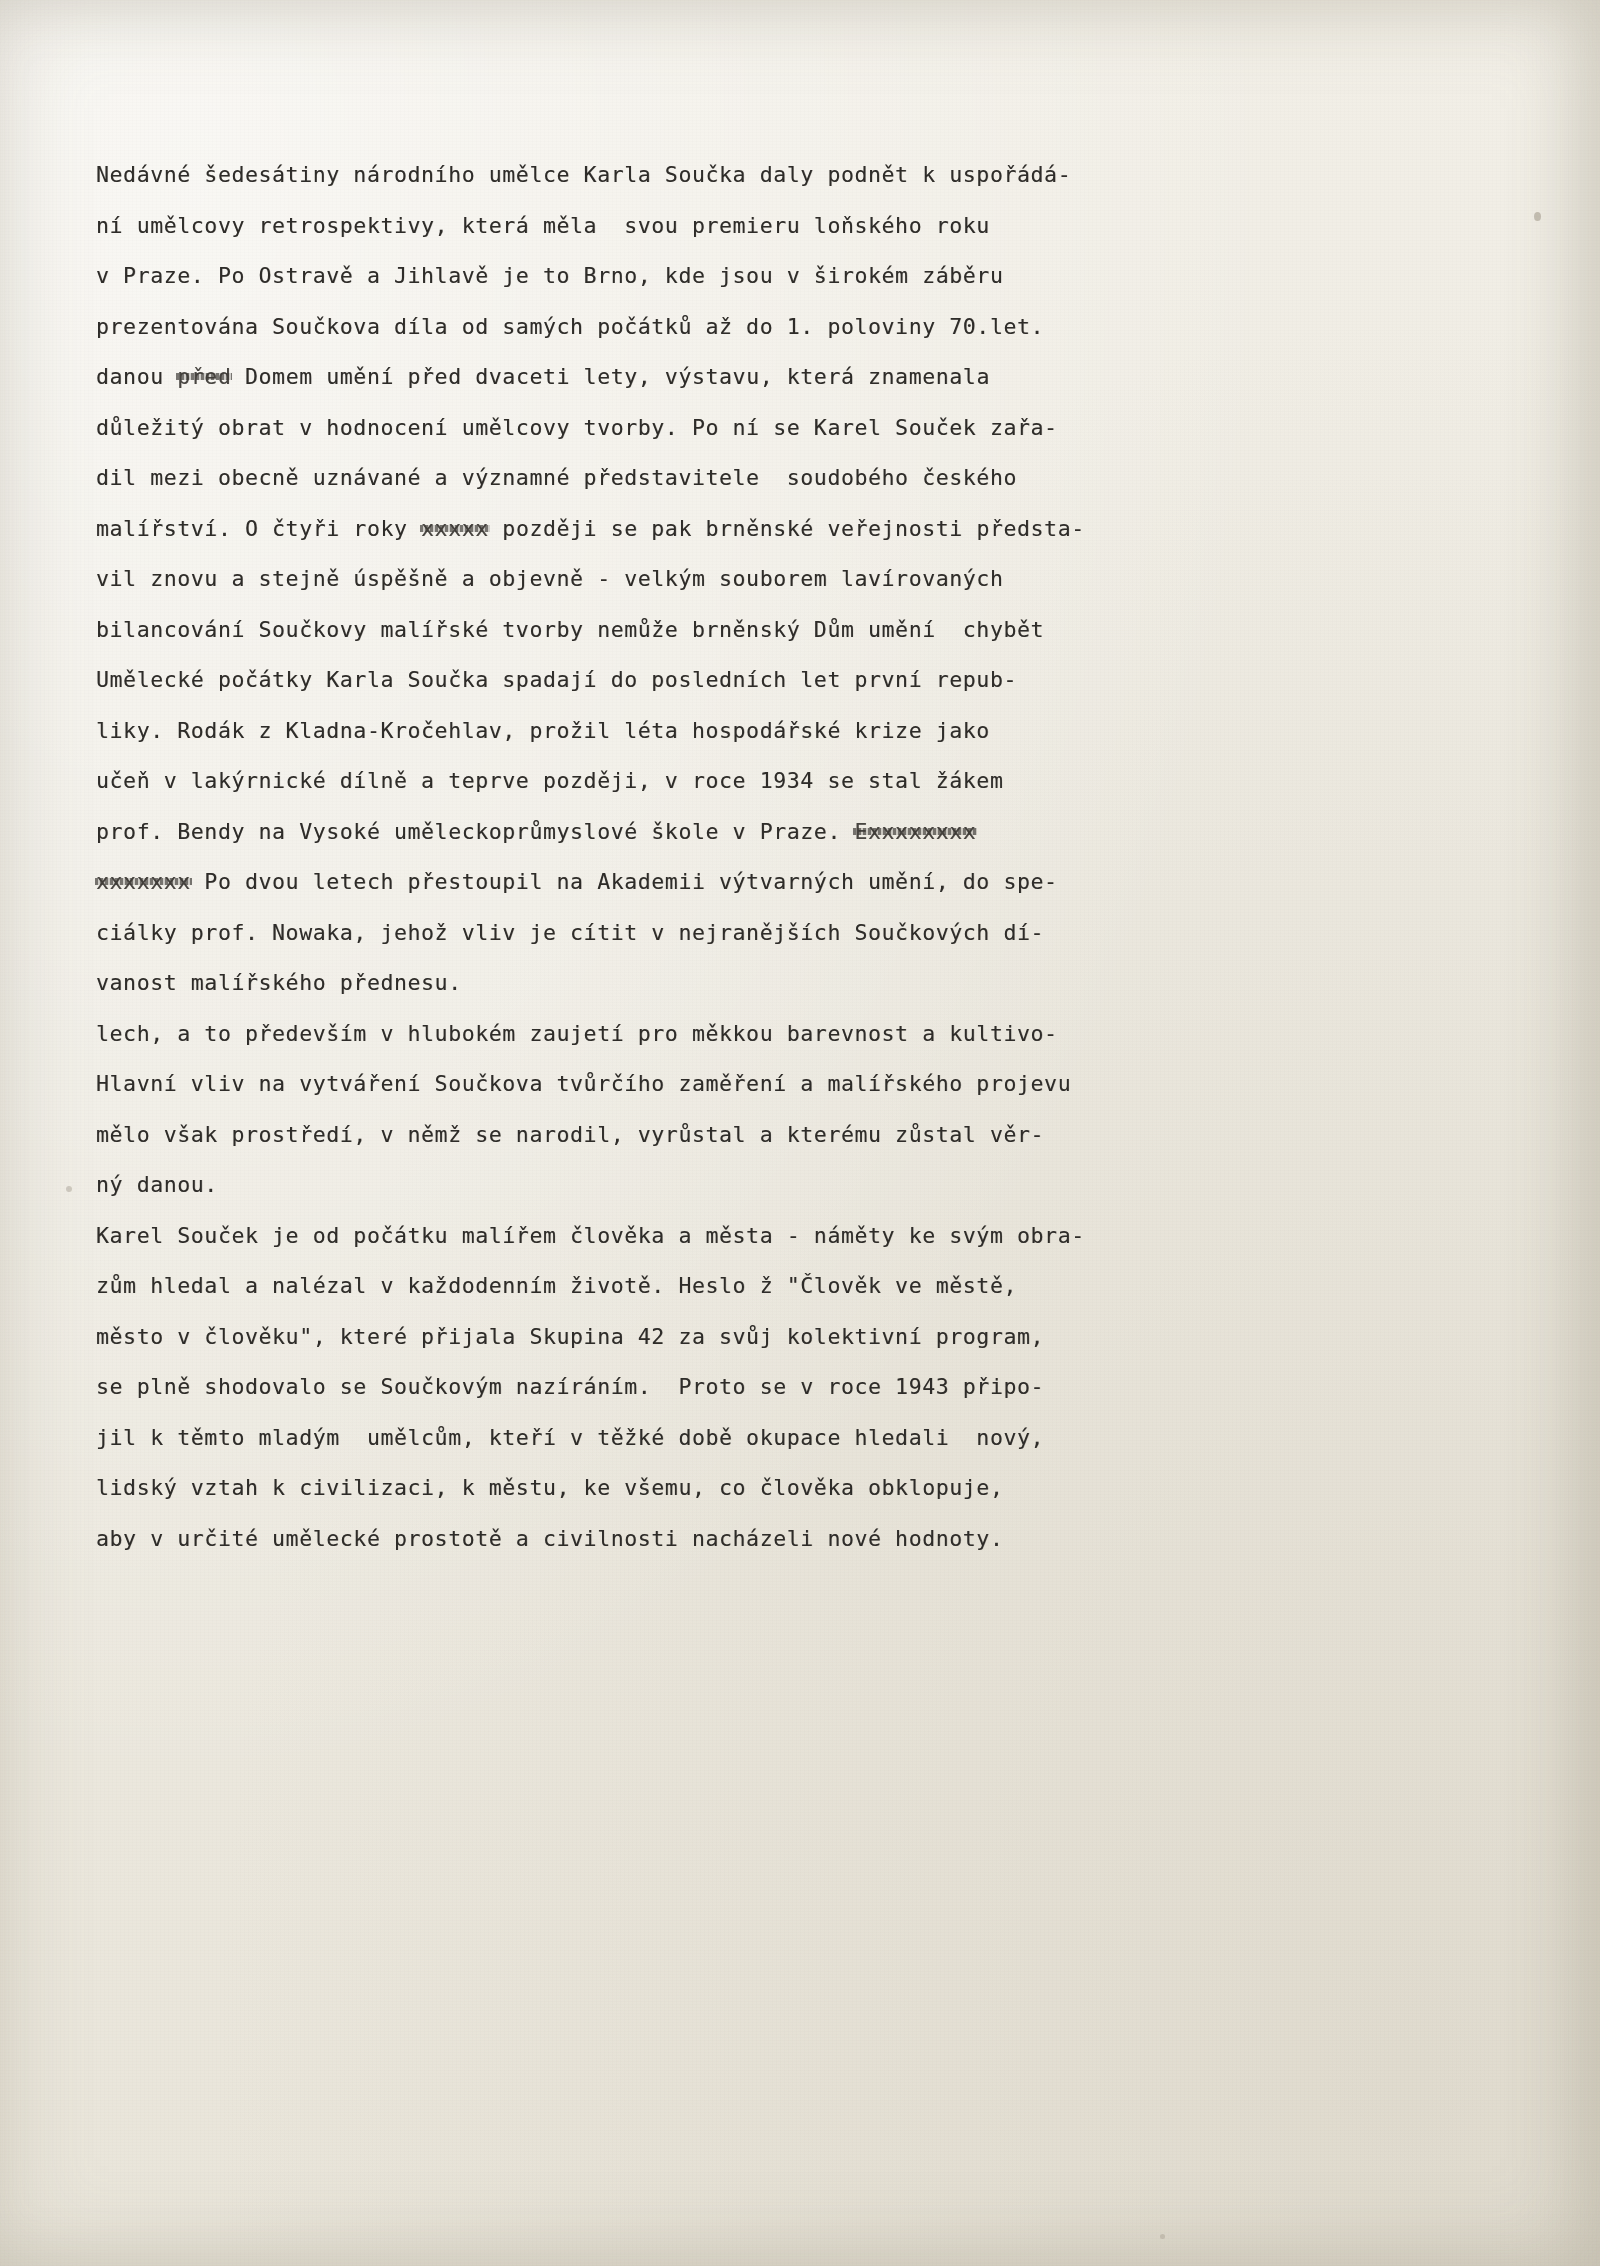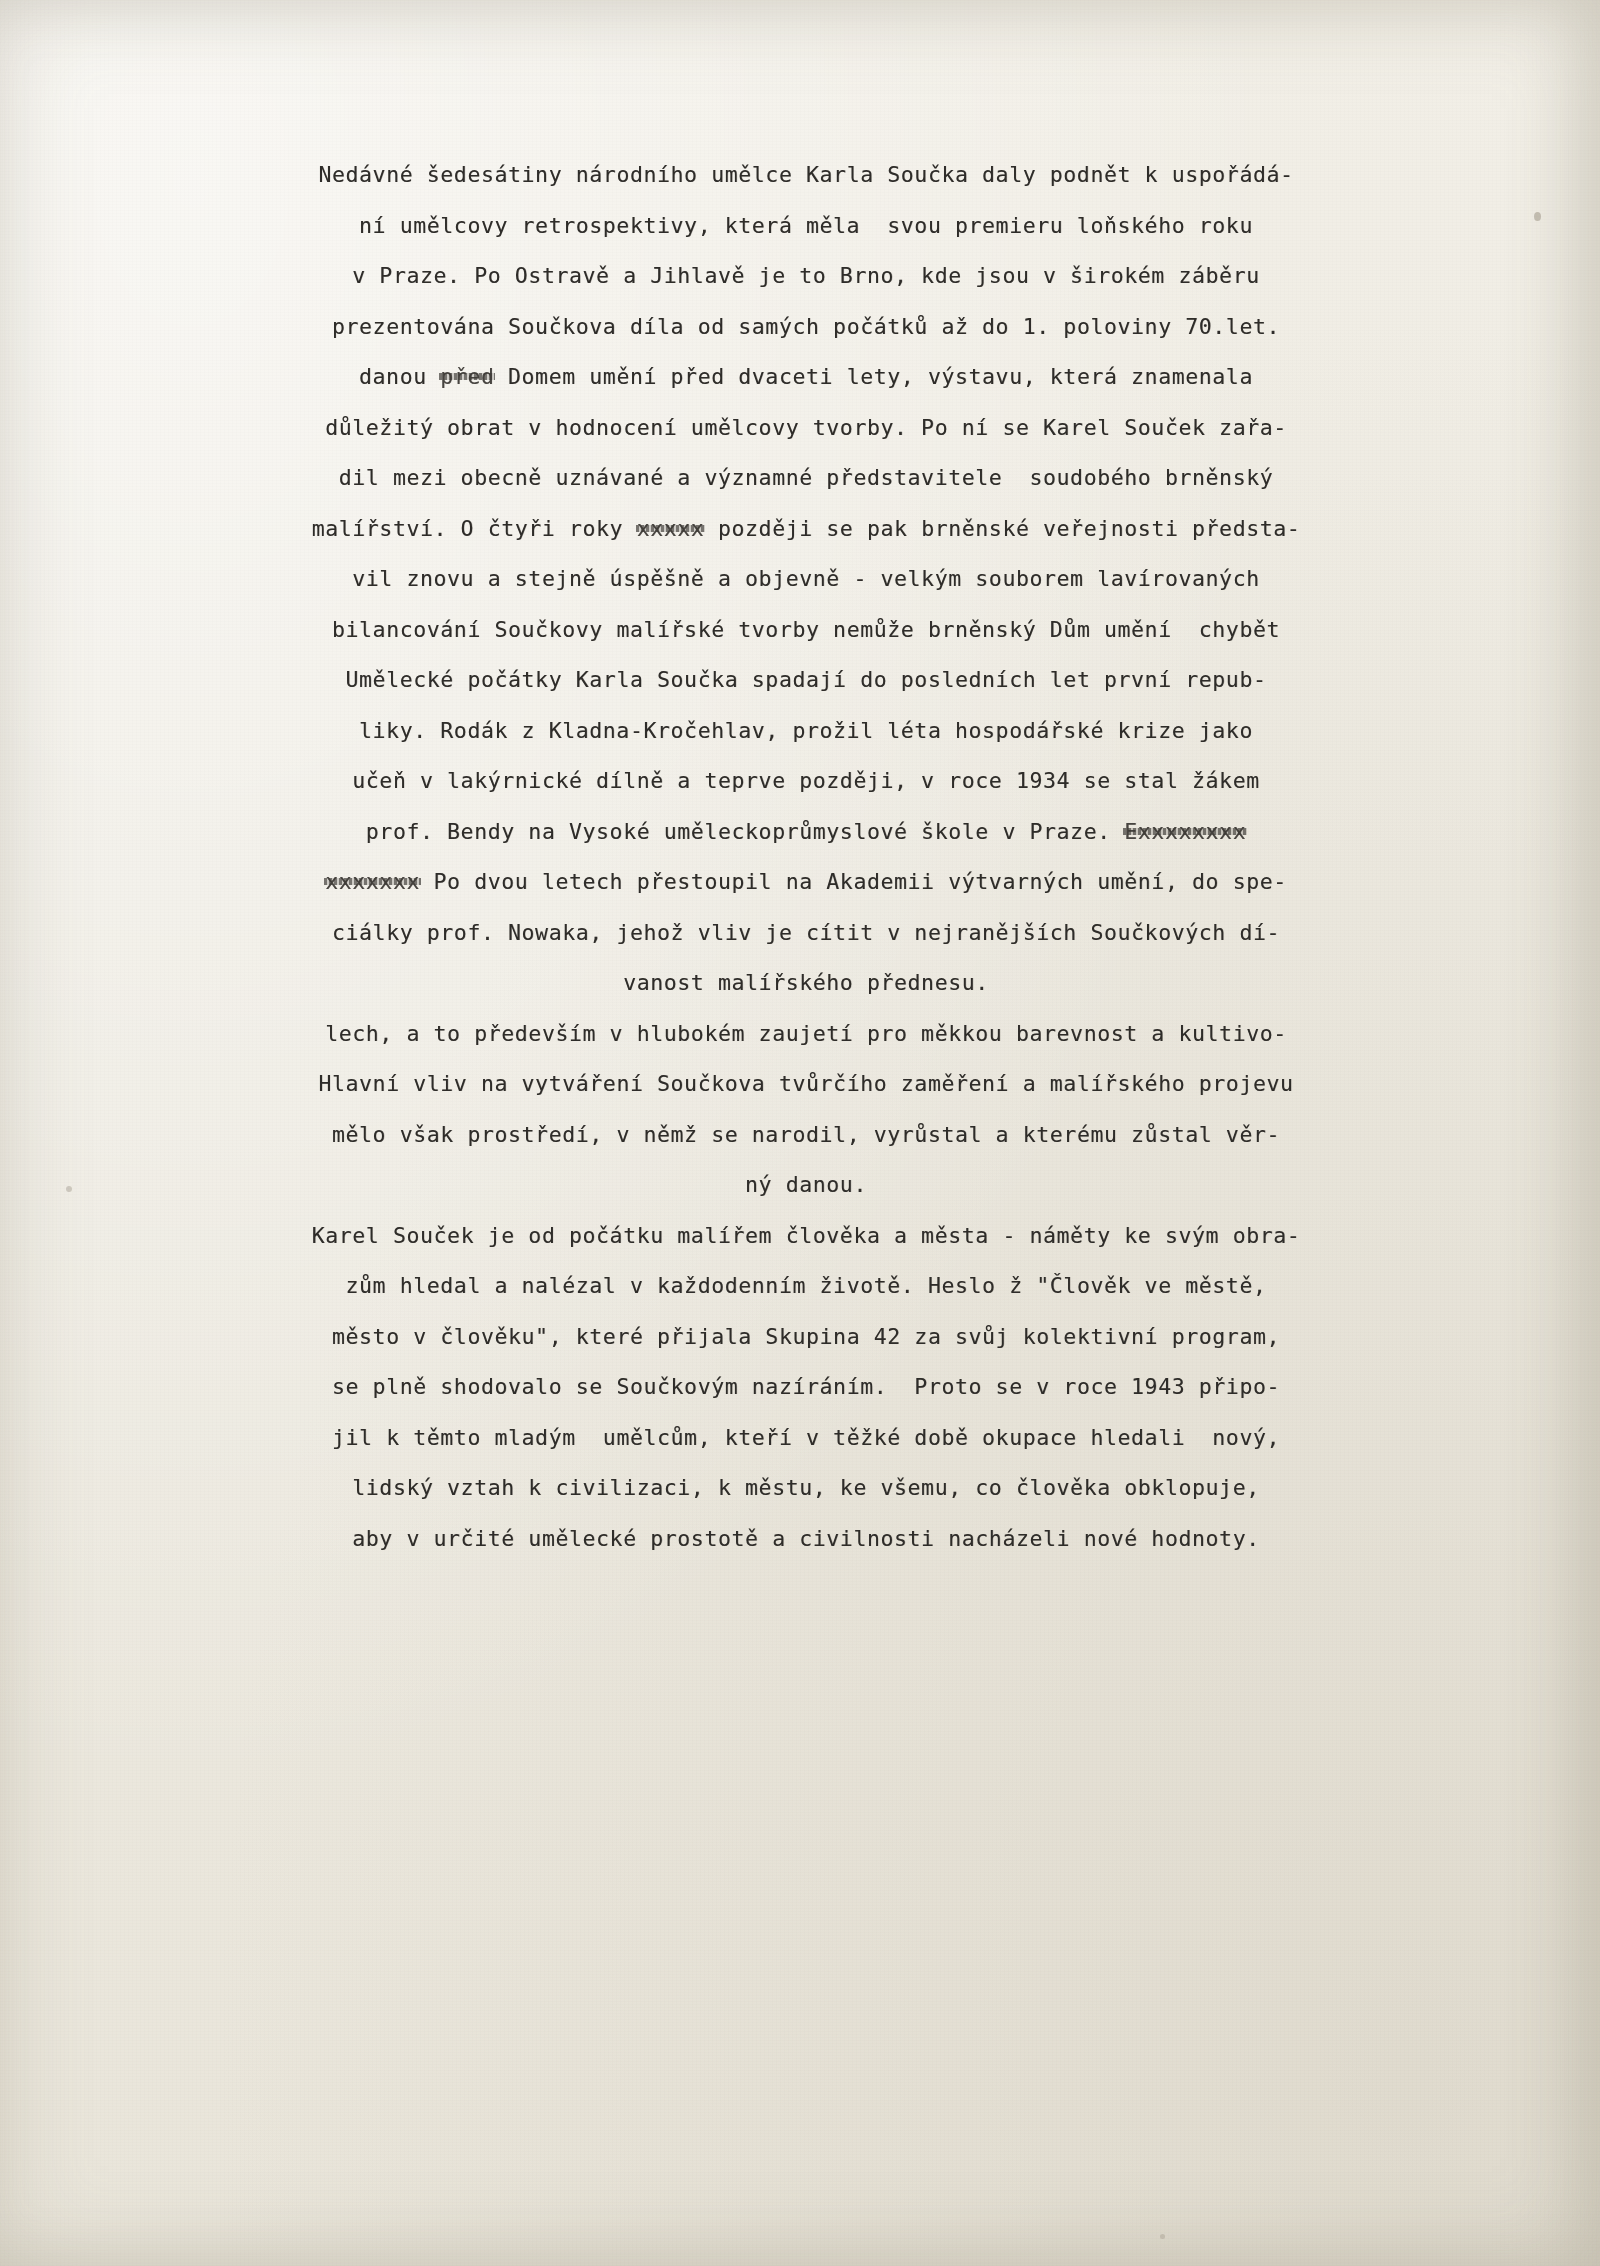--- a/index.html
+++ b/index.html
@@ -42,21 +42,20 @@
     width: 1420px;
   }
   .tline {
     font-family: "DejaVu Sans Mono", "Liberation Mono", monospace;
     font-size: 21.5px;
     letter-spacing: 0.6px;
     line-height: 50.5px;
     color: #2e2c29;
     white-space: pre;
     text-shadow: 0.4px 0.3px 0.6px rgba(60,55,48,0.35);
-    text-align: center;
     -webkit-font-smoothing: none;
   }
   
   .strike {
     position: relative;
     color: #3a3733;
     opacity: 0.92;
   }
   .strike::after {
     content: "";
@@ -89,21 +88,21 @@
 
   <div id="typescript">
 
     <div>
       <div class="tline">Nedávné šedesátiny národního umělce Karla Součka daly podnět k uspořádá-</div>
       <div class="tline">ní umělcovy retrospektivy, která měla  svou premieru loňského roku</div>
       <div class="tline">v Praze. Po Ostravě a Jihlavě je to Brno, kde jsou v širokém záběru</div>
       <div class="tline">prezentována Součkova díla od samých počátků až do 1. poloviny 70.let.</div>
       <div class="tline"><span>danou </span><span class="strike">před</span><span> Domem umění před dvaceti lety, výstavu, která znamenala</span></div>
       <div class="tline">důležitý obrat v hodnocení umělcovy tvorby. Po ní se Karel Souček zařa-</div>
-      <div class="tline">dil mezi obecně uznávané a významné představitele  soudobého brněnský</div>
+      <div class="tline">dil mezi obecně uznávané a významné představitele  soudobého českého</div>
       <div class="tline"><span>malířství. O čtyři roky </span><span class="strike">xxxxx</span><span> později se pak brněnské veřejnosti předsta-</span></div>
       <div class="tline">vil znovu a stejně úspěšně a objevně - velkým souborem lavírovaných</div>
       <div class="tline">bilancování Součkovy malířské tvorby nemůže brněnský Dům umění  chybět</div>
     </div>
 
     <div>
       <div class="tline">Umělecké počátky Karla Součka spadají do posledních let první repub-</div>
       <div class="tline">liky. Rodák z Kladna-Kročehlav, prožil léta hospodářské krize jako</div>
       <div class="tline">učeň v lakýrnické dílně a teprve později, v roce 1934 se stal žákem</div>
       <div class="tline"><span>prof. Bendy na Vysoké uměleckoprůmyslové škole v Praze. </span><span class="strike">Exxxxxxxx</span></div>

